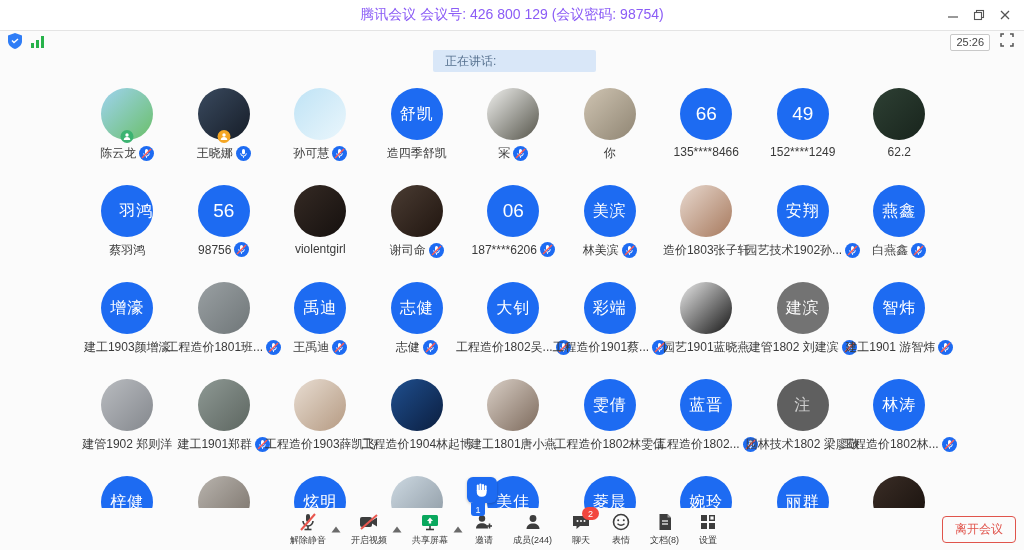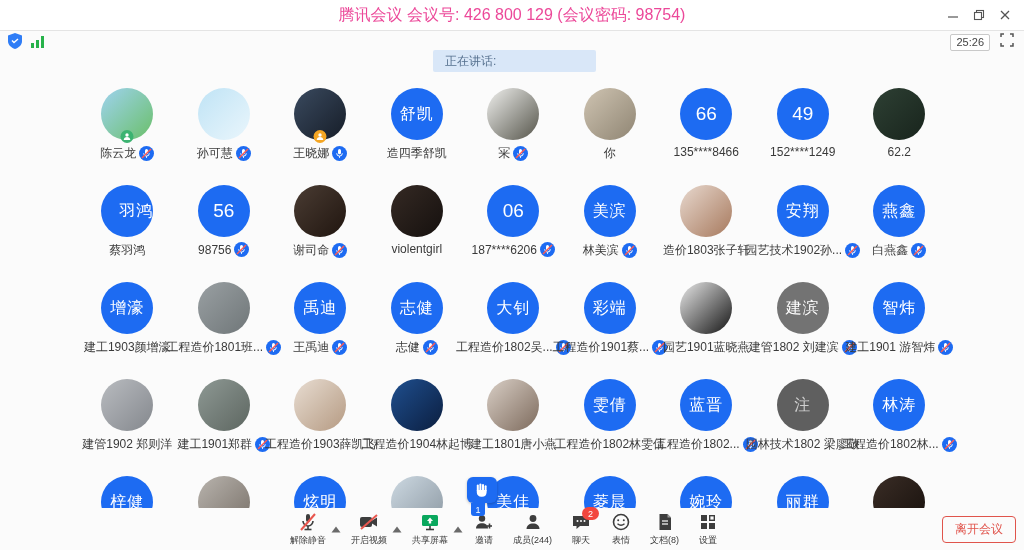--- a/index.html
+++ b/index.html
@@ -8,21 +8,21 @@
     background:#fbfbfb;
     font-family:"Liberation Sans","DejaVu Sans",sans-serif;
     -webkit-font-smoothing:antialiased;
   }
   
   .titlebar{
     position:absolute;top:0;left:0;width:1024px;height:30px;
     background:#ffffff;border-bottom:1px solid #e4e4e4;
     display:flex;align-items:center;justify-content:center;
   }
-  .titlebar .title{font-size:16px;color:#ec4899;}
+  .titlebar .title{font-size:14px;color:#8b5cf6;}
   .wincontrols{position:absolute;right:6px;top:0;height:30px;display:flex;align-items:center;}
   .winbtn{width:26px;height:26px;display:flex;align-items:center;justify-content:center;cursor:default;}
   
   .statusbar{position:absolute;top:31px;left:0;width:1024px;height:22px;}
   .statusbar .left{position:absolute;left:8px;top:2px;display:flex;align-items:center;gap:9px;}
   .statusbar .right{position:absolute;right:10px;top:2px;display:flex;align-items:center;gap:10px;}
   .timebox{
     border:1px solid #c9c9c9;border-radius:2px;background:#fff;
     font-size:11px;color:#444;padding:1px 5px;line-height:13px;
   }
@@ -170,35 +170,20 @@
             <circle cx="7.5" cy="7.5" r="7.5" fill="#1d6bf2"></circle>
             <rect x="6" y="3" width="3" height="5.2" rx="1.5" fill="#fff"></rect>
             <path d="M4.7 7.3 a2.8 2.8 0 0 0 5.6 0" fill="none" stroke="#fff" stroke-width="1"></path>
             <line x1="7.5" y1="10.2" x2="7.5" y2="11.8" stroke="#fff" stroke-width="1"></line>
             <line x1="3" y1="12" x2="12" y2="3" stroke="#ff5a52" stroke-width="1.4"></line>
           </svg>
         </span>
       </div>
     </div>
     <div class="cell">
-      <div class="avatar" style="background: linear-gradient(135deg, rgb(191, 227, 245), rgb(234, 246, 252));"></div>
-      <div class="plabel">
-        <span>孙可慧</span>
-        <span style="display: inline-flex;">
-          <svg width="15" height="15" viewBox="0 0 15 15">
-            <circle cx="7.5" cy="7.5" r="7.5" fill="#1d6bf2"></circle>
-            <rect x="6" y="3" width="3" height="5.2" rx="1.5" fill="#fff"></rect>
-            <path d="M4.7 7.3 a2.8 2.8 0 0 0 5.6 0" fill="none" stroke="#fff" stroke-width="1"></path>
-            <line x1="7.5" y1="10.2" x2="7.5" y2="11.8" stroke="#fff" stroke-width="1"></line>
-            <line x1="3" y1="12" x2="12" y2="3" stroke="#ff5a52" stroke-width="1.4"></line>
-          </svg>
-        </span>
-      </div>
-    </div>
-    <div class="cell">
       <div class="avatar" style="background: linear-gradient(135deg, rgb(58, 74, 95), rgb(22, 29, 40));">
         <span class="avbadge" style="background: rgb(245, 166, 35);">
           <svg width="9" height="9" viewBox="0 0 9 9">
             <circle cx="4.5" cy="3" r="1.7" fill="#fff"></circle>
             <path d="M1.2 8 c0-1.9 1.5-2.9 3.3-2.9 s3.3 1 3.3 2.9 Z" fill="#fff"></path>
           </svg>
         </span>
       </div>
       <div class="plabel">
         <span>王晓娜</span>
@@ -206,20 +191,35 @@
           <svg width="15" height="15" viewBox="0 0 15 15">
             <circle cx="7.5" cy="7.5" r="7.5" fill="#1d6bf2"></circle>
             <rect x="6" y="3" width="3" height="5.2" rx="1.5" fill="#fff"></rect>
             <path d="M4.7 7.3 a2.8 2.8 0 0 0 5.6 0" fill="none" stroke="#fff" stroke-width="1"></path>
             <line x1="7.5" y1="10.2" x2="7.5" y2="11.8" stroke="#fff" stroke-width="1"></line>
           </svg>
         </span>
       </div>
     </div>
     <div class="cell">
+      <div class="avatar" style="background: linear-gradient(135deg, rgb(191, 227, 245), rgb(234, 246, 252));"></div>
+      <div class="plabel">
+        <span>孙可慧</span>
+        <span style="display: inline-flex;">
+          <svg width="15" height="15" viewBox="0 0 15 15">
+            <circle cx="7.5" cy="7.5" r="7.5" fill="#1d6bf2"></circle>
+            <rect x="6" y="3" width="3" height="5.2" rx="1.5" fill="#fff"></rect>
+            <path d="M4.7 7.3 a2.8 2.8 0 0 0 5.6 0" fill="none" stroke="#fff" stroke-width="1"></path>
+            <line x1="7.5" y1="10.2" x2="7.5" y2="11.8" stroke="#fff" stroke-width="1"></line>
+            <line x1="3" y1="12" x2="12" y2="3" stroke="#ff5a52" stroke-width="1.4"></line>
+          </svg>
+        </span>
+      </div>
+    </div>
+    <div class="cell">
       <div class="avatar" style="background: rgb(29, 107, 242);">
         <span class="atext">舒凯</span>
       </div>
       <div class="plabel">
         <span>造四季舒凯</span>
       </div>
     </div>
     <div class="cell">
       <div class="avatar" style="background: linear-gradient(135deg, rgb(240, 240, 238), rgb(85, 84, 74));"></div>
       <div class="plabel">
@@ -282,38 +282,38 @@
             <circle cx="7.5" cy="7.5" r="7.5" fill="#1d6bf2"></circle>
             <rect x="6" y="3" width="3" height="5.2" rx="1.5" fill="#fff"></rect>
             <path d="M4.7 7.3 a2.8 2.8 0 0 0 5.6 0" fill="none" stroke="#fff" stroke-width="1"></path>
             <line x1="7.5" y1="10.2" x2="7.5" y2="11.8" stroke="#fff" stroke-width="1"></line>
             <line x1="3" y1="12" x2="12" y2="3" stroke="#ff5a52" stroke-width="1.4"></line>
           </svg>
         </span>
       </div>
     </div>
     <div class="cell">
+      <div class="avatar" style="background: linear-gradient(135deg, rgb(53, 42, 36), rgb(21, 16, 14));"></div>
+      <div class="plabel">
+        <span>violentgirl</span>
+      </div>
+    </div>
+    <div class="cell">
       <div class="avatar" style="background: linear-gradient(135deg, rgb(74, 60, 51), rgb(32, 21, 15));"></div>
       <div class="plabel">
         <span>谢司命</span>
         <span style="display: inline-flex;">
           <svg width="15" height="15" viewBox="0 0 15 15">
             <circle cx="7.5" cy="7.5" r="7.5" fill="#1d6bf2"></circle>
             <rect x="6" y="3" width="3" height="5.2" rx="1.5" fill="#fff"></rect>
             <path d="M4.7 7.3 a2.8 2.8 0 0 0 5.6 0" fill="none" stroke="#fff" stroke-width="1"></path>
             <line x1="7.5" y1="10.2" x2="7.5" y2="11.8" stroke="#fff" stroke-width="1"></line>
             <line x1="3" y1="12" x2="12" y2="3" stroke="#ff5a52" stroke-width="1.4"></line>
           </svg>
         </span>
-      </div>
-    </div>
-    <div class="cell">
-      <div class="avatar" style="background: linear-gradient(135deg, rgb(53, 42, 36), rgb(21, 16, 14));"></div>
-      <div class="plabel">
-        <span>violentgirl</span>
       </div>
     </div>
     <div class="cell">
       <div class="avatar" style="background: rgb(29, 107, 242); align-items: center;">
         <span class="atext num">06</span>
       </div>
       <div class="plabel">
         <span>187****6206</span>
         <span style="display: inline-flex;">
           <svg width="15" height="15" viewBox="0 0 15 15">

